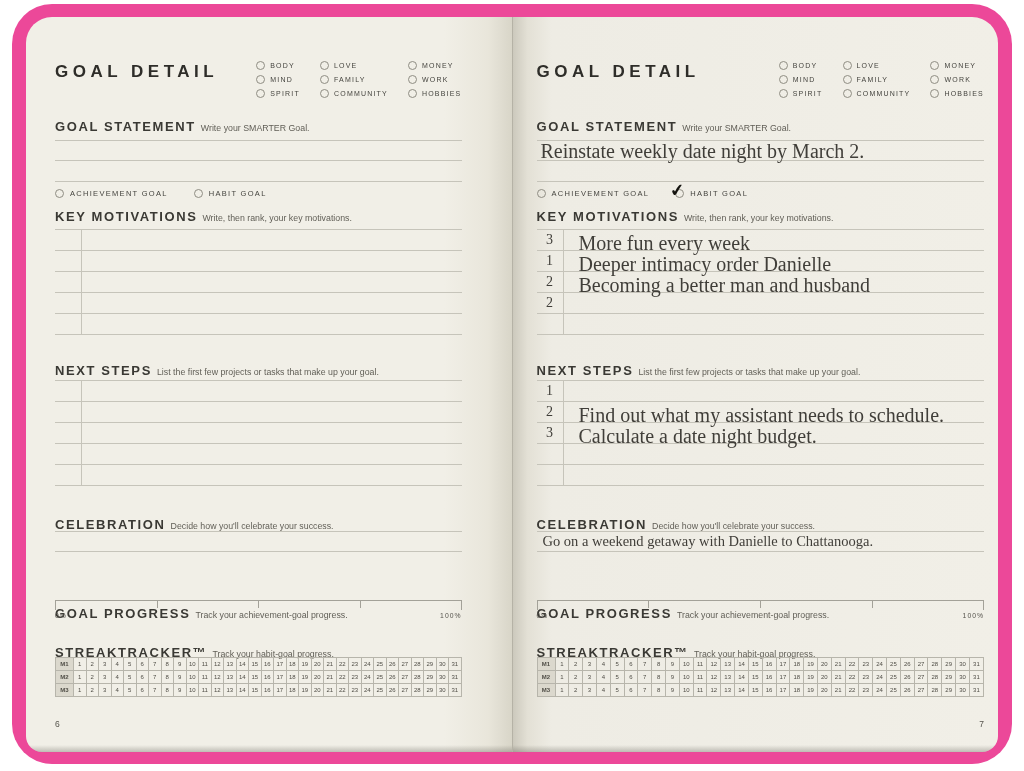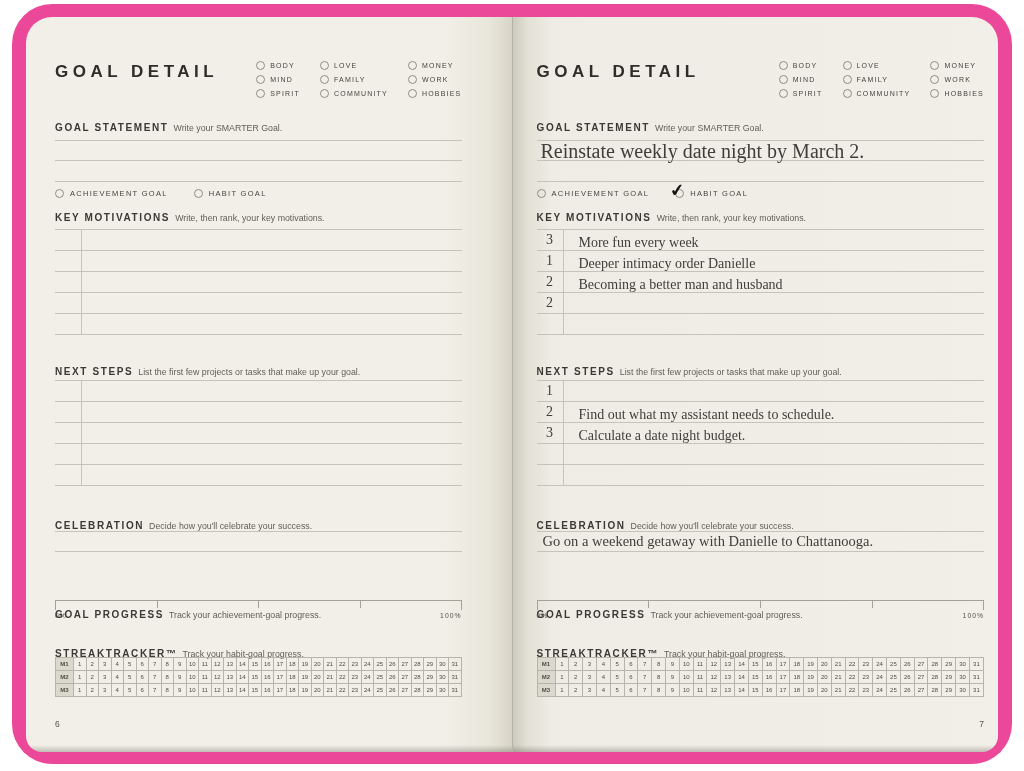--- a/index.html
+++ b/index.html
@@ -21,39 +21,39 @@
 
   .page-title{top:45px;font-size:17px;font-weight:600;letter-spacing:4.5px;color:#2e2d29;}
 
   .categories{top:41px;left:auto;right:0;display:grid;grid-auto-flow:column;
     grid-template-rows:repeat(3,14px);grid-template-columns:repeat(3,auto);column-gap:20px;align-items:center;}
   .cat-item{display:flex;align-items:center;gap:5px;}
   .circle{width:7px;height:7px;border:1px solid #8f8d83;border-radius:50%;flex:none;display:inline-block;}
   .cat-label{font-size:7px;letter-spacing:1.2px;color:#45443f;}
 
   .label-row{height:12px;white-space:nowrap;}
-  .sec-label{font-size:10px;font-weight:bold;letter-spacing:1.6px;color:#3a3934;}
+  .sec-label{font-size:13px;font-weight:bold;letter-spacing:1.6px;color:#3a3934;}
   .sec-hint{font-size:8.8px;color:#605e56;margin-left:5px;}
 
   .rule{position:absolute;left:0;right:0;height:1px;background:#c6c4ba;}
 
   .hand{font-family:cursive;color:#403e39;}
   .gs-text{top:124px;height:20px;line-height:20px;font-size:20px;padding-left:4px;white-space:nowrap;}
 
   .goal-type{top:170px;display:flex;justify-content:flex-start;gap:26px;align-items:center;height:12px;}
   .gt-item{display:flex;align-items:center;gap:6px;position:relative;}
   .gt-label{font-size:7.5px;letter-spacing:1.3px;color:#45443f;}
   .check{position:absolute;left:-5px;top:-9px;font-size:17px;font-weight:bold;color:#14130f;
     transform:rotate(-8deg);font-family:"DejaVu Sans",sans-serif;}
 
   .ranked{border-top:1px solid #c6c4ba;}
   .ranked::before{content:'';position:absolute;left:26px;top:0;bottom:0;width:1px;background:#c6c4ba;}
   .rrow{display:flex;height:20px;border-bottom:1px solid #c6c4ba;align-items:center;}
   .rk{width:26px;text-align:center;font-size:14px;flex:none;}
-  .rt{padding-left:16px;font-size:14px;white-space:nowrap;margin-top:6px;}
+  .rt{padding-left:16px;font-size:20px;white-space:nowrap;margin-top:6px;}
   .km-block{top:212px;}
   .ns-block{top:363px;}
   .km-label{top:190px;} .ns-label{top:344px;}
   .gs-label{top:100px;} .cel-label{top:498px;} .gp-label{top:563px;margin-top:24px;} .st-label{top:626px;}
 
   .cel-text{top:515px;height:19px;line-height:19px;font-size:14.5px;padding-left:6px;white-space:nowrap;}
 
   .pbar{top:583px;height:10px;border-top:1px solid #a3a198;}
   .tick{position:absolute;top:0;width:1px;background:#a3a198;height:7px;}
   .tick.end{height:9px;}

